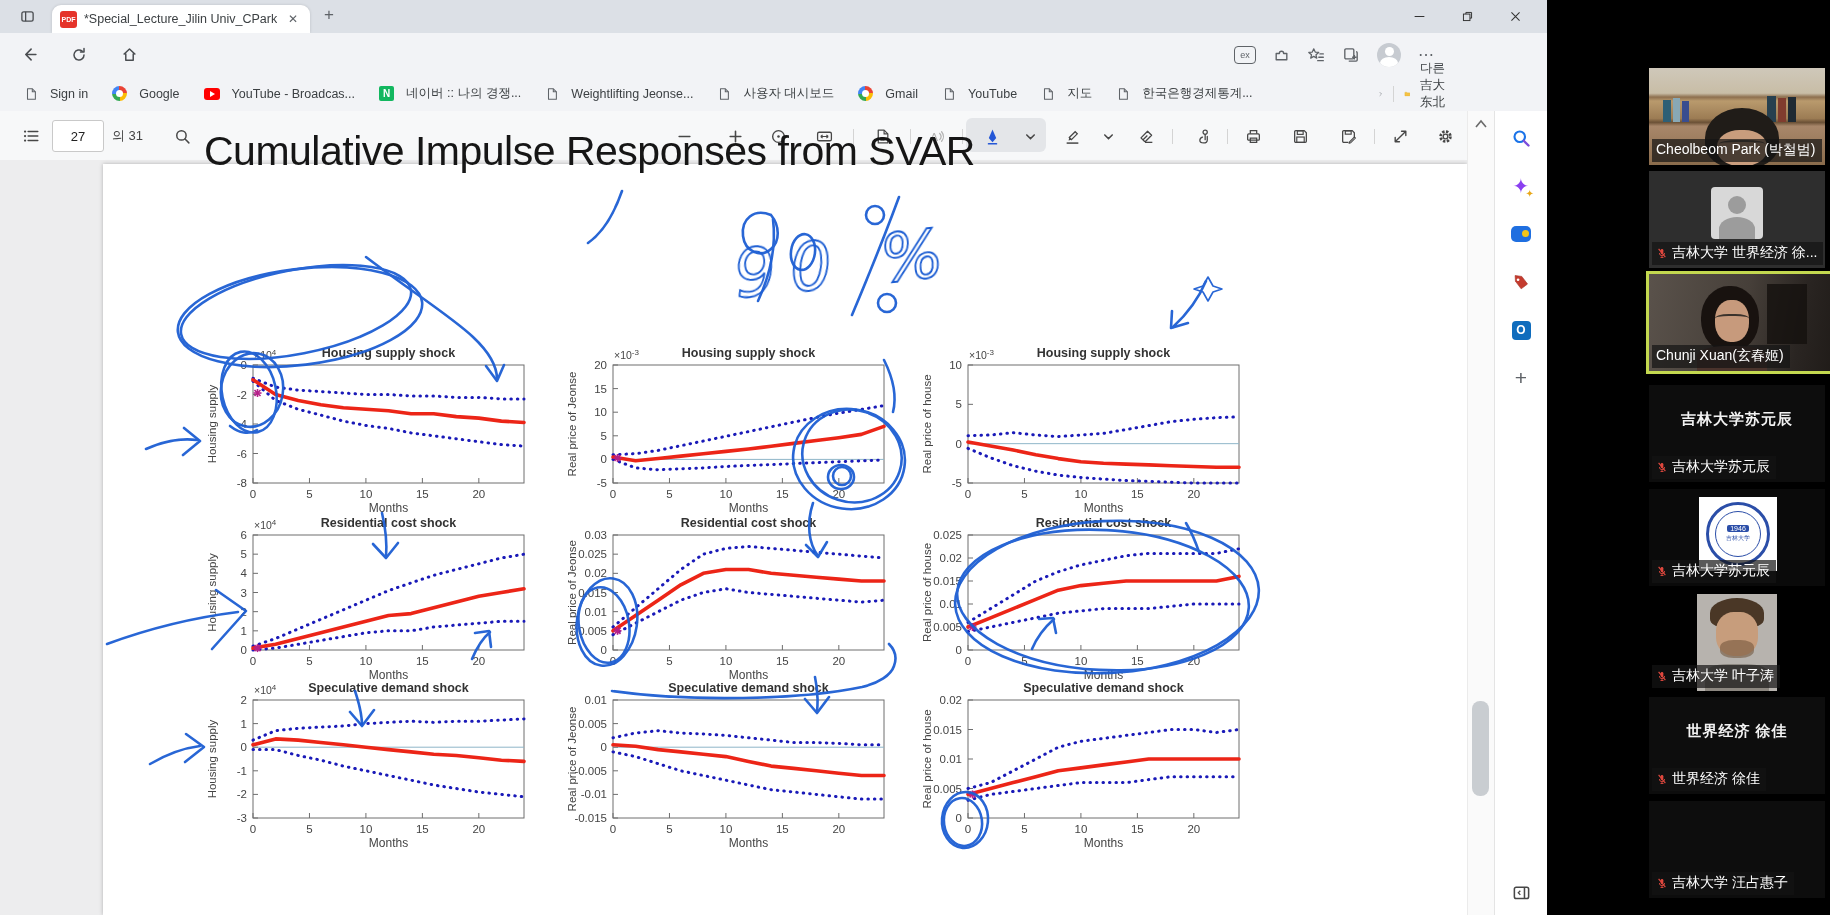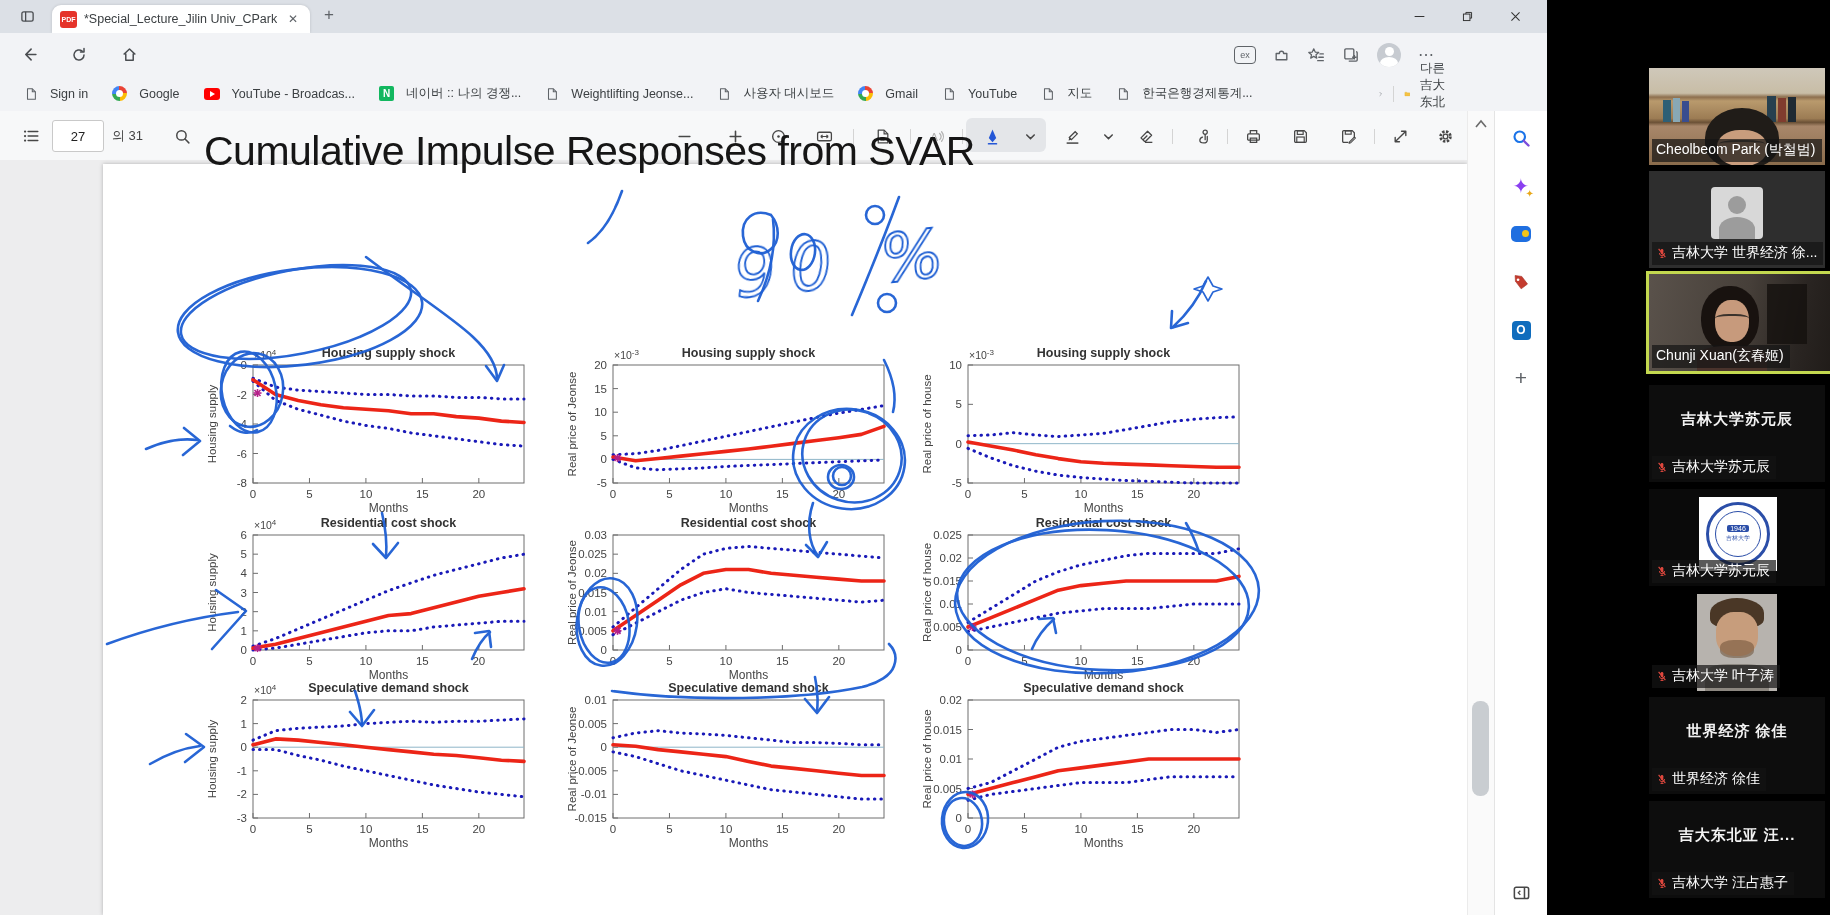--- a/index.html
+++ b/index.html
@@ -858,21 +858,20 @@
    <div class="zlabel">
           <svg width="12" height="12" viewBox="0 0 16 16">
             <rect x="6.2" y="2.5" width="3.6" height="7" rx="1.8" fill="#e0483e"></rect>
             <path d="M4.5 8 a3.5 3.5 0 0 0 7 0 M8 11.5 V14 M6 14 h4" fill="none" stroke="#e0483e" stroke-width="1.2"></path>
             <line x1="3.5" y1="2.5" x2="12.5" y2="13.5" stroke="#e0483e" stroke-width="1.6"></line>
           </svg>
           <span>世界经济 徐佳</span>
         </div>
       </div>
       <div class="abs ztile" style="top:801px;">
-        <div class="zcenter">吉大东北亚 汪...</div>
    <div class="zlabel">
           <svg width="12" height="12" viewBox="0 0 16 16">
             <rect x="6.2" y="2.5" width="3.6" height="7" rx="1.8" fill="#e0483e"></rect>
             <path d="M4.5 8 a3.5 3.5 0 0 0 7 0 M8 11.5 V14 M6 14 h4" fill="none" stroke="#e0483e" stroke-width="1.2"></path>
             <line x1="3.5" y1="2.5" x2="12.5" y2="13.5" stroke="#e0483e" stroke-width="1.6"></line>
           </svg>
           <span>吉林大学 汪占惠子</span>
         </div>
       </div>
     </div>

